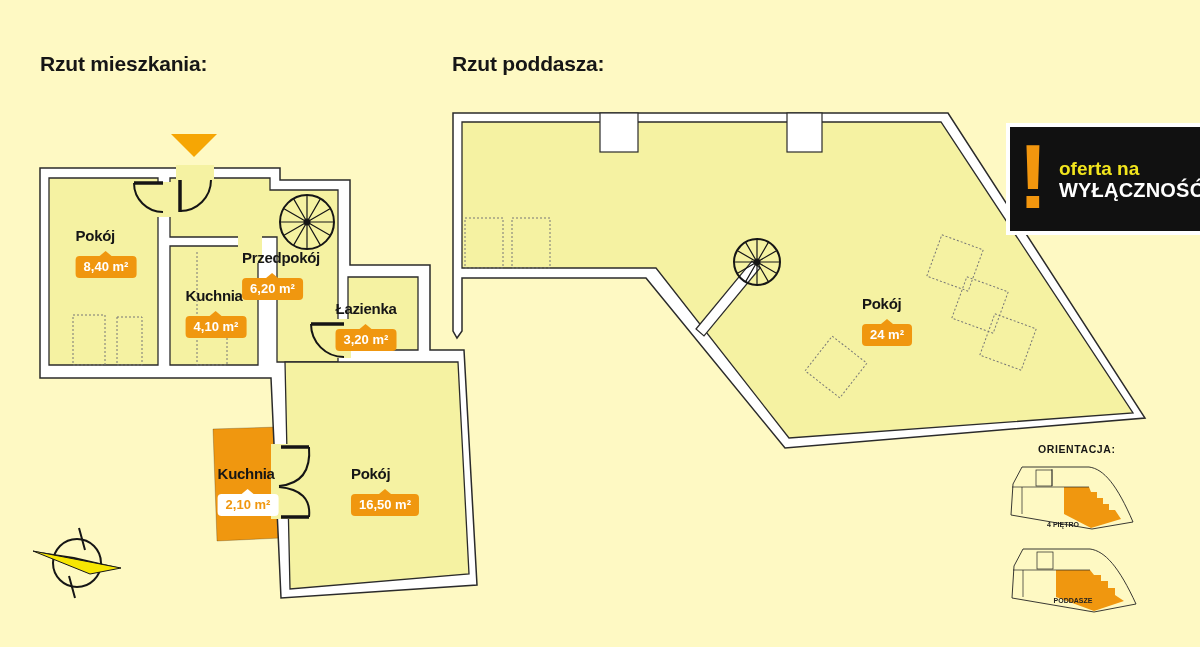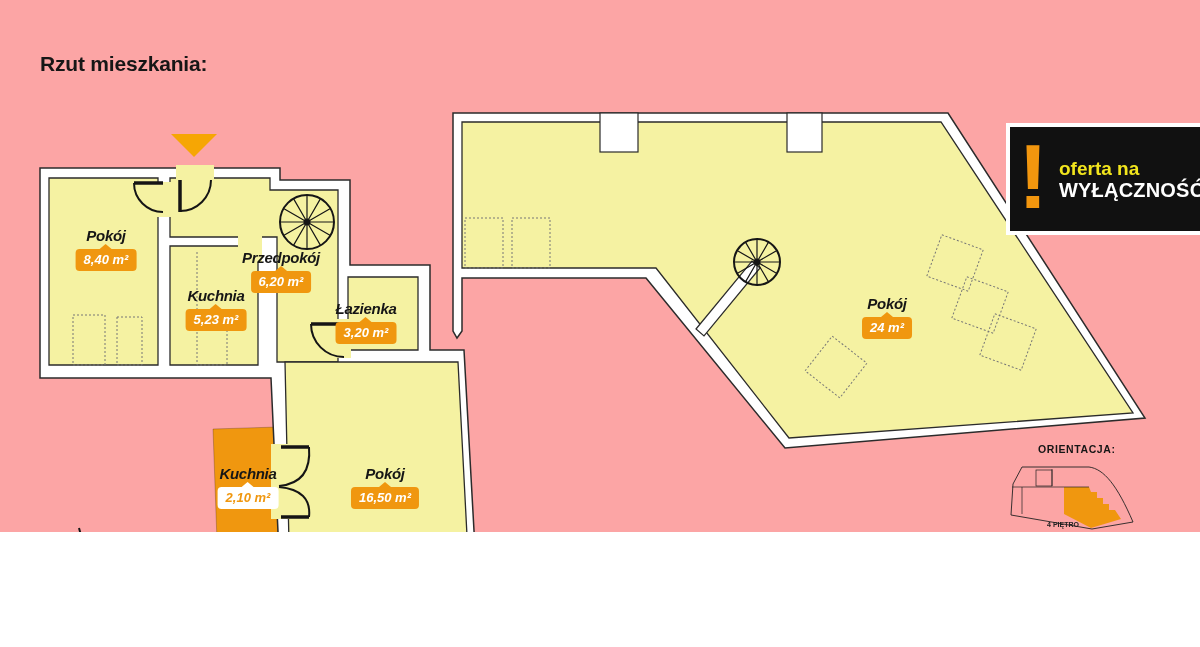--- a/index.html
+++ b/index.html
@@ -1,29 +1,29 @@
 <!DOCTYPE html>
 <html><head>
 <meta charset="utf-8">
 <style>
   html,body{margin:0;padding:0;}
   .stage{
-    position:relative;width:1200px;height:532px;overflow:hidden;
-    background:#fca5a5;
+    position:relative;width:1200px;height:647px;overflow:hidden;
+    background:#fef9c3;
     font-family:"Liberation Sans", sans-serif;
   }
   svg.plan{position:absolute;left:0;top:0;}
   .plan-title{
     position:absolute;font-weight:800;font-size:21px;letter-spacing:-0.2px;
     color:#161616;z-index:4;
   }
-  .room-label{position:absolute;transform:translateX(-50%);text-align:center;z-index:5;white-space:nowrap;font-style:italic;}
+  .room-label{position:absolute;transform:translateX(-50%);z-index:5;white-space:nowrap;}
   .room-name{font-weight:700;font-size:15px;line-height:1.05;color:#161616;letter-spacing:-0.3px;}
   .room-badge{
-    position:relative;display:inline-block;margin-top:5px;background:#F0970F;color:#fff;
+    position:relative;display:inline-block;margin-top:12px;background:#F0970F;color:#fff;
     font-weight:700;font-size:13px;line-height:1;padding:4px 8px 5px;border-radius:4px;
   }
   .room-badge .tail{
     position:absolute;top:-5px;left:50%;transform:translateX(-50%);
     width:0;height:0;border-left:6px solid transparent;border-right:6px solid transparent;
     border-bottom:5px solid #F0970F;
   }
   .room-badge.white{background:#ffffff;color:#F0970F;}
   .room-badge.white .tail{border-bottom-color:#ffffff;}
   .offer{
@@ -147,28 +147,29 @@
     </g>
     <g>
       <path d="M1056,570 L1090,570 L1094,575 L1101,575 L1101,581 L1108,581 L1108,588 L1115,588 L1115,595 L1124,601 L1094,611 L1056,597 Z" fill="#F0970F"></path>
       <path d="M1014,566 L1023,549 L1090,549 C1105,551 1119,567 1136,604 L1094,612 L1012,598 Z" fill="none" stroke="#222" stroke-width="0.9"></path>
       <path d="M1013,570 L1090,570 M1023,570 L1023,597" fill="none" stroke="#222" stroke-width="0.7"></path>
       <rect x="1037" y="552" width="16" height="17" fill="none" stroke="#222" stroke-width="0.7"></rect>
     </g>
   </svg>
 
   <div class="plan-title" style="left:40px;top:52px">Rzut mieszkania:</div>
+  <div class="plan-title" style="left:452px;top:52px">Rzut poddasza:</div>
 
   <div class="room-label" style="left:106px;top:228px">
     <div class="room-name">Pokój</div>
     <div class="room-badge"><span class="tail"></span><span>8,40 m²</span></div>
   </div>
   <div class="room-label" style="left:216px;top:288px">
     <div class="room-name">Kuchnia</div>
-    <div class="room-badge"><span class="tail"></span><span>5,23 m²</span></div>
+    <div class="room-badge"><span class="tail"></span><span>4,10 m²</span></div>
   </div>
   <div class="room-label" style="left:281px;top:250px">
     <div class="room-name">Przedpokój</div>
     <div class="room-badge"><span class="tail"></span><span>6,20 m²</span></div>
   </div>
   <div class="room-label" style="left:366px;top:301px">
     <div class="room-name">Łazienka</div>
     <div class="room-badge"><span class="tail"></span><span>3,20 m²</span></div>
   </div>
   <div class="room-label" style="left:248px;top:466px">

